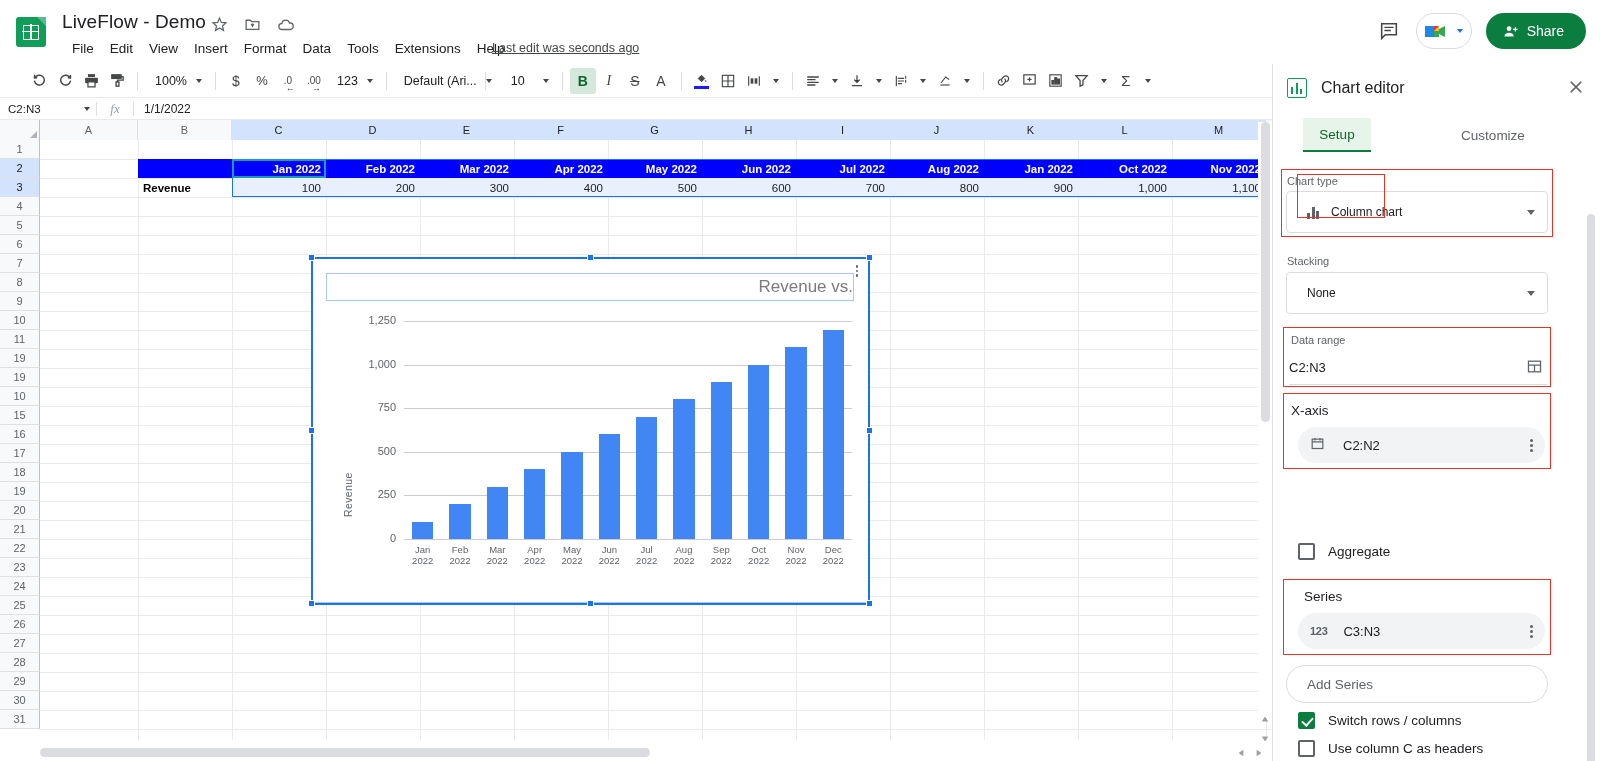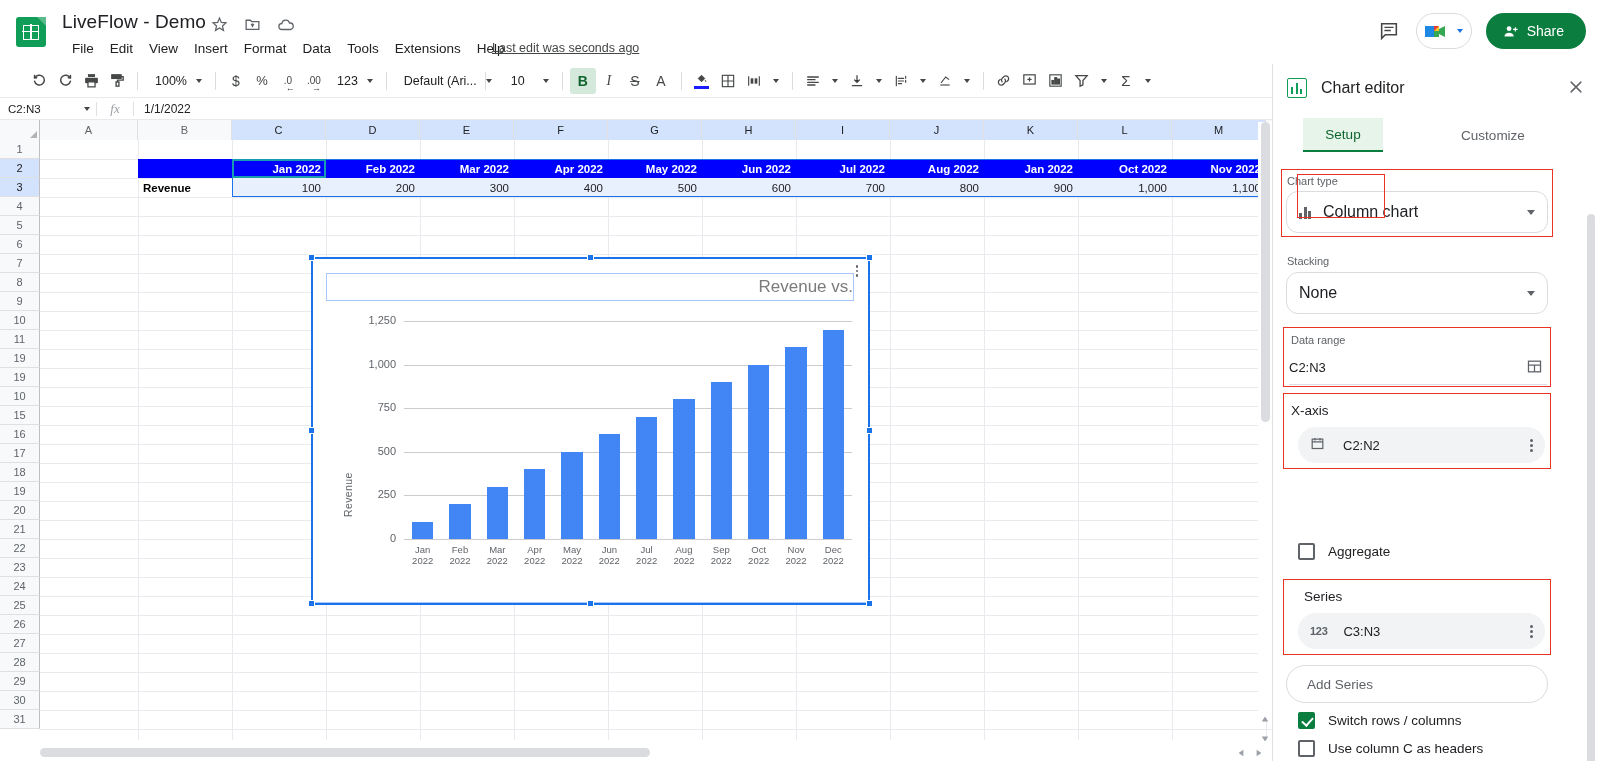--- a/index.html
+++ b/index.html
@@ -165,22 +165,22 @@
   .tabs { position:absolute; left:0; top:48px; width:328px; height:46px; }
   .tab {
     position:absolute; top:6px; height:34px; display:flex; align-items:center; justify-content:center;
     font-size:13.5px; cursor:pointer;
   }
   .tab.active { background:#e6f4ea; color:#0d652d; border-bottom:2.5px solid #0b7d3e; }
   .tab.inactive { color:#5f6368; }
   .redbox { position:absolute; border:1.6px solid #ea3323; pointer-events:none; z-index:3; }
   .fld-label { position:absolute; font-size:11px; color:#5f6368; }
   .select-box {
-    position:absolute; border:1px solid #dadce0; border-radius:12px; height:42px;
-    display:flex; align-items:center; padding:0 12px; font-size:16px; color:#202124; background:#fff; cursor:pointer;
+    position:absolute; border:1px solid #dadce0; border-radius:4px; height:42px;
+    display:flex; align-items:center; padding:0 20px; font-size:12px; color:#202124; background:#fff; cursor:pointer;
   }
   .select-caret { position:absolute; right:12px; width:0;height:0;
     border-left:4.5px solid transparent;border-right:4.5px solid transparent;border-top:5px solid #5f6368;}
   .underline-field {
     position:absolute; border-bottom:1px solid #dadce0; height:34px;
     display:flex; align-items:center; font-size:13px; color:#202124; cursor:text;
   }
   .chip {
     position:absolute; height:36px; background:#f1f3f4; border-radius:18px;
     display:flex; align-items:center; padding:0 12px; font-size:13px; color:#202124; cursor:pointer;
@@ -701,21 +701,21 @@
       </span>
       <span class="panel-title">Chart editor</span>
       <span class="panel-close">
         <svg width="18" height="18" viewBox="0 0 24 24" stroke="#5f6368" stroke-width="1.9" stroke-linecap="round">
             <path d="M5.5 5.5l13 13M18.5 5.5l-13 13"></path>
           </svg>
       </span>
     </div>
 
     <div class="tabs">
-      <div class="tab active" style="left:30px; width:80px;">
+      <div class="tab active" style="left:30px; width:68px;">
         <span>Setup</span>
       </div>
       <div class="tab inactive" style="left:165px; width:110px;">
         <span>Customize</span>
       </div>
     </div>
     <div class="redbox" style="left:24px; top:110px; width:88px; height:44px;"></div>
 
     <div class="fld-label" style="left:14px; top:111px;">Chart type</div>
     <div class="select-box" style="left:13px; top:127px; width:262px;">

